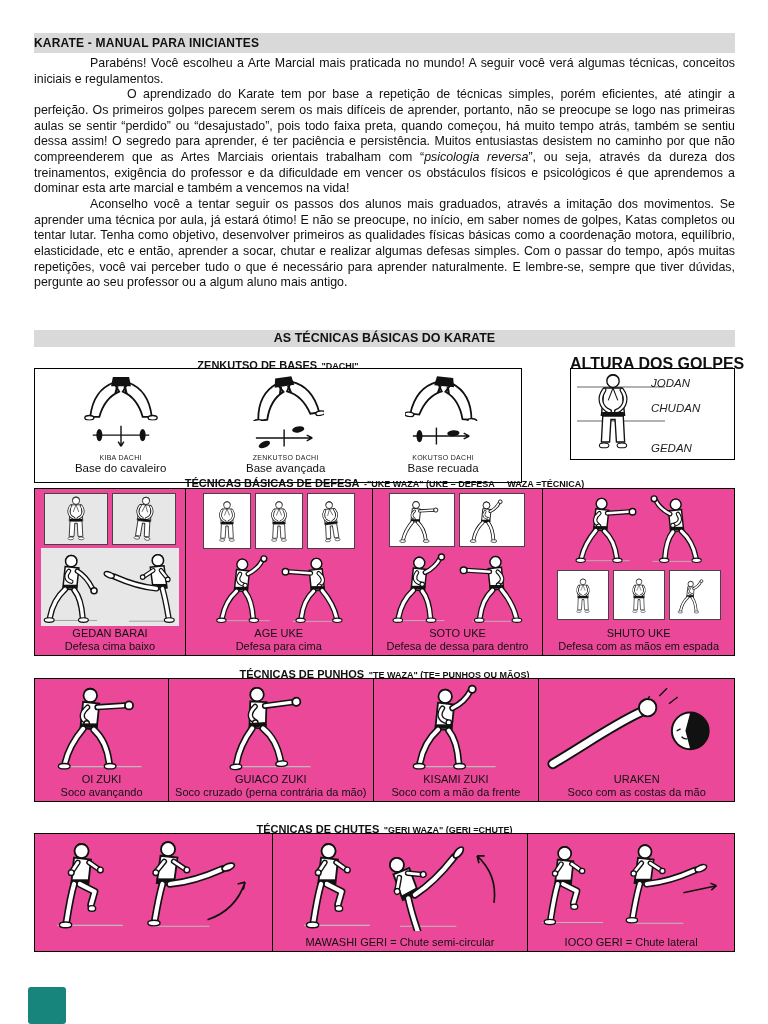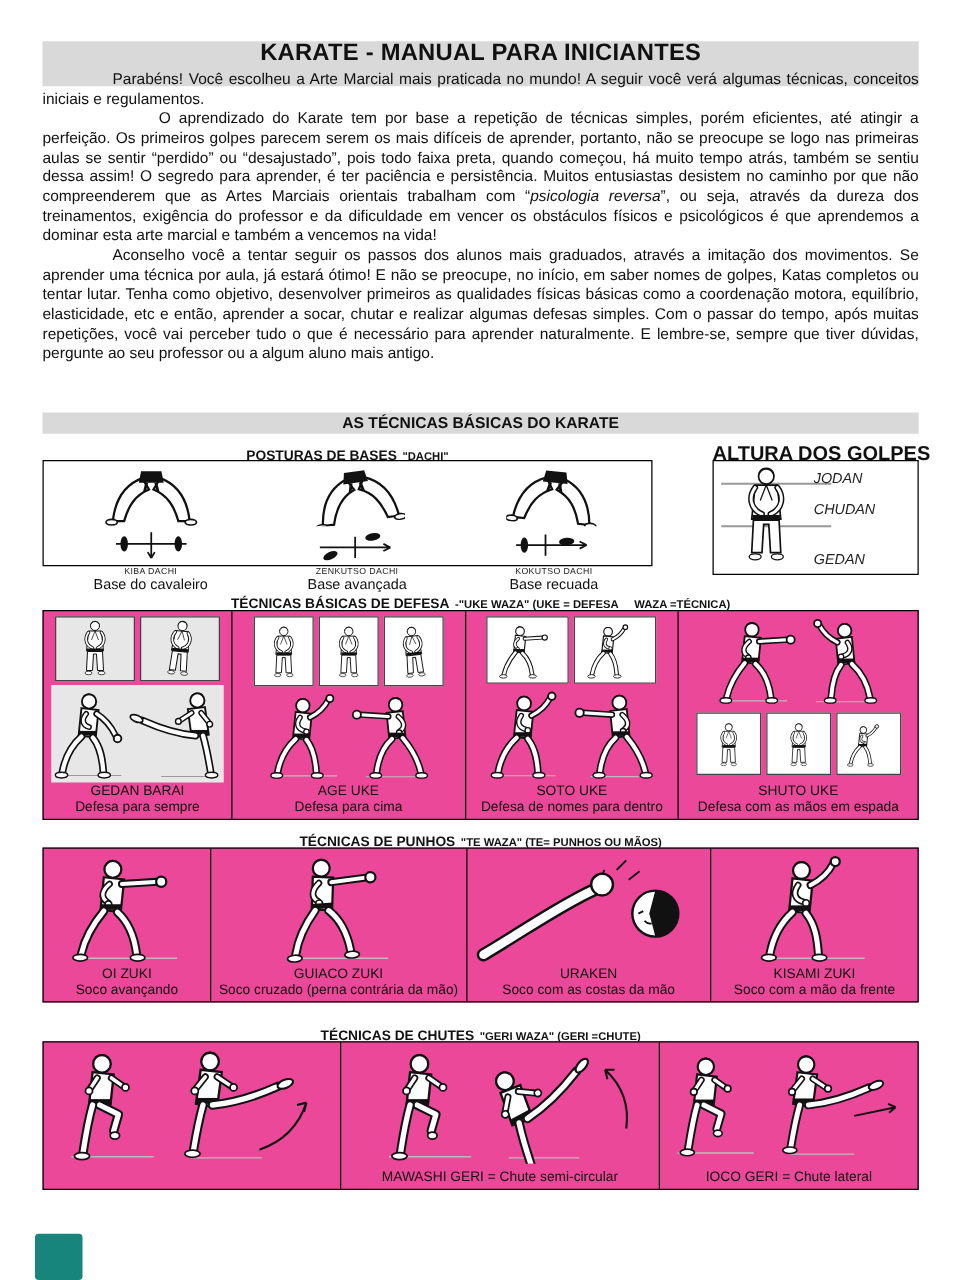--- a/index.html
+++ b/index.html
@@ -1,30 +1,30 @@
 <!DOCTYPE html>
 <html><head>
 <meta charset="utf-8">
 <style>
   html,body{margin:0;padding:0;background:#fff;}
   .page{position:relative;width:768px;height:1024px;background:#ffffff;overflow:hidden;
         font-family:"Liberation Sans",sans-serif;color:#111;}
-  .title-bar{position:absolute;left:34px;top:33px;width:701px;height:36px;background:#d9d9d9;
-        text-align:center;font-weight:bold;font-size:19px;line-height:20px;letter-spacing:.2px;}
+  .title-bar{position:absolute;left:34px;top:33px;width:701px;height:20px;background:#d9d9d9;
+        font-weight:bold;font-size:12px;line-height:20px;letter-spacing:.2px;}
   .body-text{position:absolute;left:34px;top:56px;width:701px;font-size:12.4px;line-height:15.65px;
         text-align:justify;}
   .body-text p{margin:0;}
   .ind1{text-indent:56px;} .ind2{text-indent:93px;} .ind3{text-indent:56px;}
   .section-bar{position:absolute;left:34px;top:330px;width:701px;height:17px;background:#d9d9d9;
         text-align:center;font-weight:bold;font-size:12.5px;line-height:17px;}
   .sec-head{position:absolute;text-align:center;font-weight:bold;white-space:nowrap;}
   .h-main{font-size:11px;} .h-term{font-size:9px;}
   .box{position:absolute;border:1.5px solid #000;background:#fff;box-sizing:border-box;}
   
-  .stances-box{left:34px;top:368px;width:488px;height:85px;display:flex;justify-content:space-around;align-items:flex-start;padding-top:4px;}
+  .stances-box{left:34px;top:368px;width:488px;height:115px;display:flex;justify-content:space-around;align-items:flex-start;padding-top:4px;}
   .stance{display:flex;flex-direction:column;align-items:center;}
   .stance-name{font-size:7px;color:#222;letter-spacing:.3px;margin-top:1px;}
   .stance-label{font-size:11.5px;margin-top:1px;}
   
   .heights-box{left:570px;top:368px;width:165px;height:92px;padding-left:48px;}
   .level-label{position:absolute;left:80px;font-size:11.5px;font-style:italic;color:#222;}
   
   .tbl{position:absolute;left:34px;display:flex;border:1.5px solid #000;box-sizing:border-box;background:#ec4899;}
   .col{border-left:1.5px solid #000;box-sizing:border-box;display:flex;flex-direction:column;align-items:center;min-width:0;}
   .col:first-child{border-left:none;}
@@ -168,21 +168,21 @@
 
   <div class="body-text">
     <p class="ind1">Parabéns! Você escolheu a Arte Marcial mais praticada no mundo!  A seguir você verá algumas técnicas, conceitos iniciais e regulamentos.</p>
     <p class="ind2"><span>O aprendizado do Karate tem por base a repetição de técnicas simples, porém eficientes, até atingir a perfeição. Os primeiros golpes parecem serem os mais difíceis de aprender, portanto, não se preocupe se logo nas primeiras aulas se sentir “perdido” ou “desajustado”, pois todo faixa preta, quando começou, há muito tempo atrás, também se sentiu dessa assim! O segredo para aprender, é ter paciência e persistência. Muitos entusiastas desistem no caminho por que não compreenderem que as Artes Marciais orientais trabalham com “</span><em>psicologia reversa</em><span>”, ou seja, através da dureza dos treinamentos, exigência do professor e da dificuldade em vencer os obstáculos físicos e psicológicos é que aprendemos a dominar esta arte marcial e também a vencemos na vida!</span></p>
     <p class="ind3">Aconselho você a tentar seguir os passos dos alunos mais graduados, através a imitação dos movimentos. Se aprender uma técnica por aula, já estará ótimo! E não se preocupe, no início, em saber nomes de golpes, Katas completos ou tentar lutar. Tenha como objetivo, desenvolver primeiros as qualidades físicas básicas como a coordenação motora, equilíbrio, elasticidade, etc e então, aprender a socar, chutar e realizar algumas defesas simples. Com o passar do tempo, após muitas repetições, você vai perceber tudo o que é necessário para aprender naturalmente. E lembre-se, sempre que tiver dúvidas, pergunte ao seu professor ou a algum aluno mais antigo.</p>
   </div>
 
   <div class="section-bar">AS TÉCNICAS BÁSICAS DO KARATE</div>
 
   <div class="sec-head" style="left:34px;top:355px;width:488px;">
-    <span class="h-main">POSTURAS DE BASES</span>
+    <span class="h-main">ZENKUTSO DE BASES</span>
     <span class="h-term">"DACHI"</span>
   </div>
 
   <div class="sec-head" style="left:570px;top:355px;width:165px;">ALTURA DOS GOLPES</div>
 
   <div class="box stances-box">
     <div class="stance">
       <svg width="76" height="48" viewBox="0 0 84 52">
           <use href="#legs-top"></use>
         </svg>
@@ -257,21 +257,21 @@
         <svg width="136" height="76" viewBox="0 0 170 100">
           <path d="M8,94 h60 M110,95 h50" stroke="#999" stroke-width="1.2"></path>
           <use href="#k-lowblock" x="-4" y="2" width="100" height="100"></use>
           <g transform="translate(170,0) scale(-1,1)">
               <use href="#k-kick" x="-8" y="2" width="110" height="100"></use>
             </g>
         </svg>
       </div>
       <div class="cap">
         <div>GEDAN BARAI</div>
-        <div>Defesa para sempre</div>
+        <div>Defesa cima baixo</div>
       </div>
     </div>
     <div class="col" style="flex:187 1 0;">
       <div class="thumbrow">
         <div class="thumb" style="width:46px;height:54px;">
             <svg width="26" height="50" viewBox="0 0 70 120">
               <use href="#k-front"></use>
             </svg>
           </div>
         <div class="thumb" style="width:46px;height:54px;">
@@ -316,21 +316,21 @@
         <svg width="154" height="74" viewBox="0 0 170 100">
           <path d="M10,94 h58 M106,95 h52" stroke="#bbb" stroke-width="1.2"></path>
           <use href="#k-block" x="-4" y="2" width="100" height="100"></use>
           <g transform="translate(170,0) scale(-1,1)">
               <use href="#k-punch" x="-4" y="2" width="100" height="100"></use>
             </g>
         </svg>
       </div>
       <div class="cap">
         <div>SOTO UKE</div>
-        <div>Defesa de nomes para dentro</div>
+        <div>Defesa de dessa para dentro</div>
       </div>
     </div>
     <div class="col" style="flex:192 1 0;">
       <div class="artbox" style="width:176px;height:74px;margin-top:3px;">
         <svg width="174" height="72" viewBox="0 0 170 100">
           <path d="M10,94 h62 M104,95 h55" stroke="#bbb" stroke-width="1.2"></path>
           <use href="#k-punch" x="-4" y="2" width="100" height="100"></use>
           <g transform="translate(170,0) scale(-1,1)">
               <use href="#k-block" x="-4" y="2" width="100" height="100"></use>
             </g>
@@ -381,71 +381,71 @@
     <div class="col" style="flex:205 1 0;">
       <div class="artbox" style="width:130px;height:92px;margin-top:2px;">
         <svg width="116" height="90" viewBox="0 0 100 100">
             <path d="M6,94 h88" stroke="#bbb" stroke-width="1.2"></path>
             <use href="#k-punch" x="0" y="0" width="100" height="100" transform="rotate(-4 50 50)"></use>
           </svg>
       </div>
       <div class="cap">
         <div>GUIACO ZUKI</div>
         <div>Soco cruzado (perna contrária da mão)</div>
+      </div>
+    </div>
+    <div class="col" style="flex:166 1 0;">
+      <div class="artbox" style="width:126px;height:92px;margin-top:2px;">
+        <svg width="112" height="90" viewBox="0 0 100 100">
+            <path d="M6,94 h88" stroke="#bbb" stroke-width="1.2"></path>
+            <use href="#k-block" x="0" y="2" width="100" height="100"></use>
+          </svg>
+      </div>
+      <div class="cap">
+        <div>KISAMI ZUKI</div>
+        <div>Soco com a mão da frente</div>
       </div>
     </div>
     <div class="col" style="flex:196 1 0;">
       <div class="artbox" style="width:188px;height:92px;margin-top:2px;">
         <svg width="184" height="90" viewBox="0 0 190 92">
           <path d="M8,84 C45,62 70,44 100,30" stroke="#111" stroke-width="11" fill="none" stroke-linecap="round"></path>
           <path d="M8,84 C45,62 70,44 98,31" stroke="#fff" stroke-width="7" fill="none" stroke-linecap="round"></path>
           <circle cx="106" cy="26" r="9" fill="#fff" stroke="#111" stroke-width="2"></circle>
           <path d="M100,20 l4,-3 M106,18 l2,-4" stroke="#111" stroke-width="1.5"></path>
           <path d="M118,14 l8,-8 M128,22 l9,-7" stroke="#111" stroke-width="1.5"></path>
           <circle cx="150" cy="50" r="19" fill="#fff" stroke="#111" stroke-width="2"></circle>
           <path d="M150,31 a19,19 0 0 1 0,38 l-5,-19 Z" fill="#111"></path>
           <path d="M140,48 l-4,2 M141,56 q3,3 6,2" stroke="#111" stroke-width="1.5" fill="none"></path>
         </svg>
       </div>
       <div class="cap">
         <div>URAKEN</div>
         <div>Soco com as costas da mão</div>
       </div>
     </div>
-    <div class="col" style="flex:166 1 0;">
-      <div class="artbox" style="width:126px;height:92px;margin-top:2px;">
-        <svg width="112" height="90" viewBox="0 0 100 100">
-            <path d="M6,94 h88" stroke="#bbb" stroke-width="1.2"></path>
-            <use href="#k-block" x="0" y="2" width="100" height="100"></use>
-          </svg>
-      </div>
-      <div class="cap">
-        <div>KISAMI ZUKI</div>
-        <div>Soco com a mão da frente</div>
-      </div>
-    </div>
   </div>
 
   <div class="sec-head" style="left:34px;top:819px;width:701px;">
     <span class="h-main">TÉCNICAS DE CHUTES</span>
     <span class="h-term">"GERI WAZA" (GERI =CHUTE)</span>
   </div>
 
   <div class="tbl" style="top:833px;width:701px;height:119px;">
     <div class="col" style="flex:238 1 0;">
       <div class="artbox" style="width:224px;height:96px;margin-top:2px;">
         <svg width="220" height="94" viewBox="0 0 220 100">
           <path d="M8,94 h70 M110,95 h60" stroke="#bbb" stroke-width="1.2"></path>
           <use href="#k-knee" x="0" y="2" width="100" height="100"></use>
           <use href="#k-kick" x="96" y="0" width="110" height="100"></use>
           <path d="M168,88 Q198,78 208,48 M208,48 l-8,2 M208,48 l-2,8" stroke="#111" stroke-width="1.8" fill="none"></path>
         </svg>
       </div>
     </div>
-    <div class="col" style="flex:256 1 0;align-items:flex-end;">
+    <div class="col" style="flex:256 1 0;">
       <div class="artbox" style="width:240px;height:96px;margin-top:2px;">
         <svg width="236" height="94" viewBox="0 0 220 100">
           <path d="M8,94 h70 M110,95 h60" stroke="#bbb" stroke-width="1.2"></path>
           <use href="#k-knee" x="0" y="2" width="100" height="100"></use>
           <use href="#k-kick" x="96" y="0" width="110" height="100" transform="rotate(-28 150 60)"></use>
           <path d="M210,70 Q214,40 192,20 M192,20 l8,0 M192,20 l2,8" stroke="#111" stroke-width="1.8" fill="none"></path>
         </svg>
       </div>
       <div class="cap">MAWASHI GERI = Chute semi-circular</div>
     </div>

